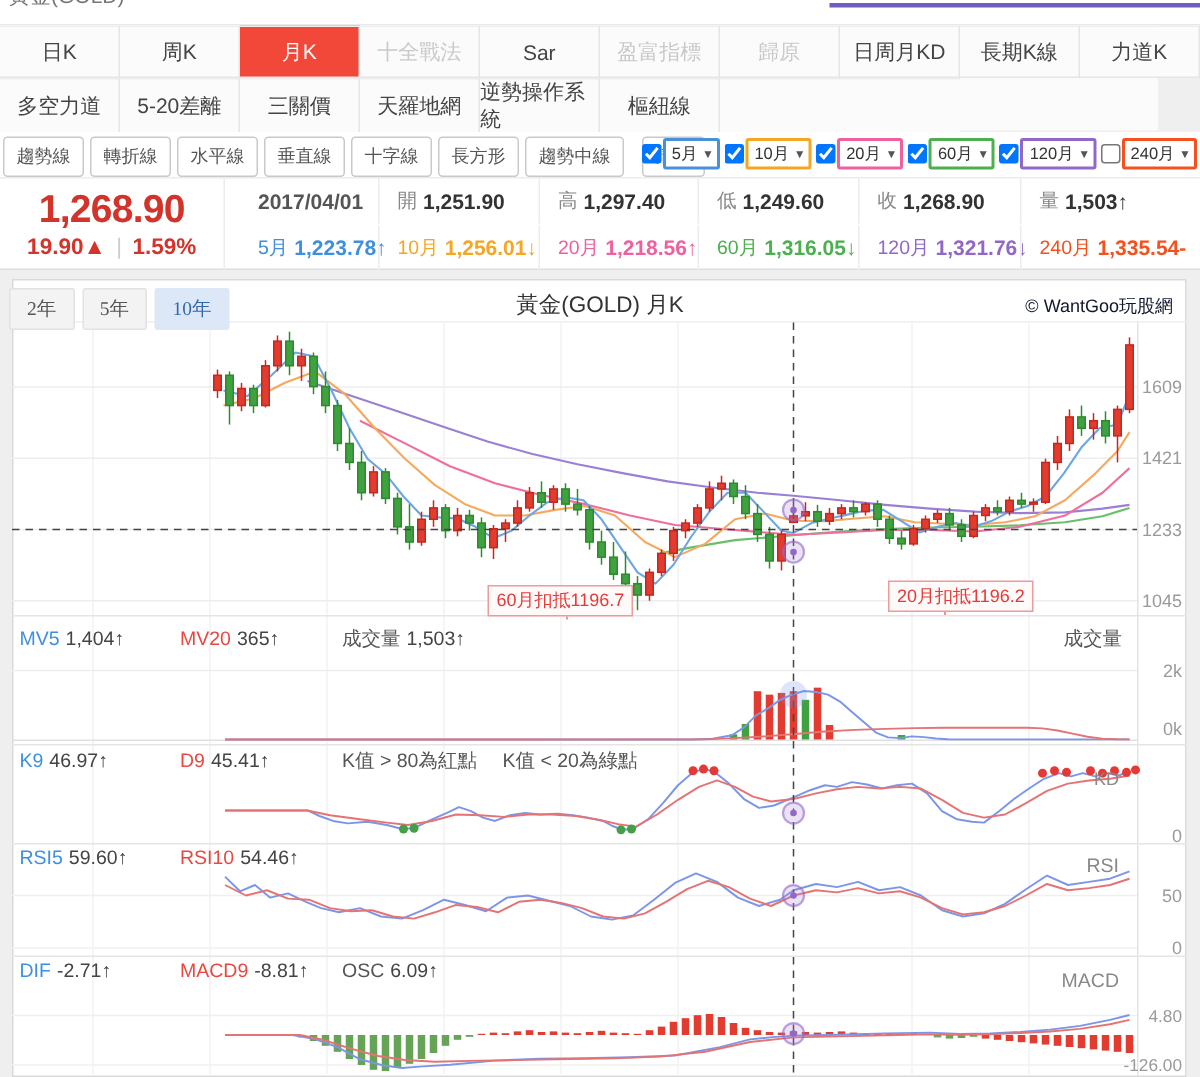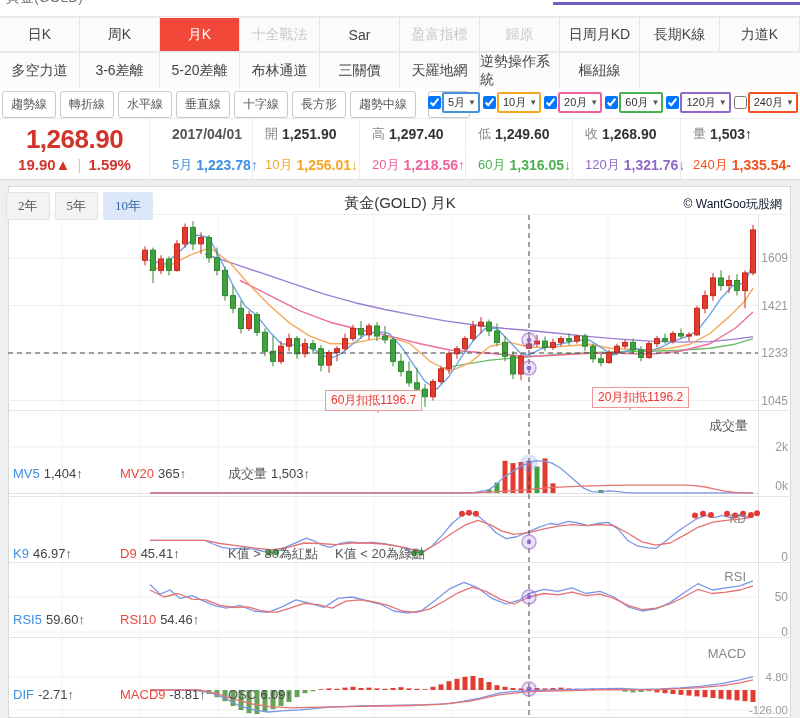--- a/index.html
+++ b/index.html
@@ -50,21 +50,21 @@
     border:1px solid #d9d9d9;box-sizing:border-box;}
   #range-buttons{position:absolute;left:6px;top:192px;z-index:6;font-family:Liberation Serif, serif;}
   .range-btn{display:inline-block;margin-right:5px;padding:4px 11px;font-size:13px;color:#555;
     background:#f3f3f3;border:1px solid #e2e2e2;border-radius:2px;cursor:pointer;}
   .range-btn.active{background:#dce8f8;color:#3568a8;border-color:#dce8f8;}
   #chart-title{position:absolute;left:0;top:194px;width:800px;text-align:center;font-size:15px;
     color:#333;z-index:6;}
   #chart-copyright{position:absolute;right:18px;top:196px;font-size:12px;color:#0f172a;z-index:6;}
   
   .ind-row{position:absolute;left:13px;height:18px;z-index:6;white-space:nowrap;font-size:13px;}
-  .ind-row .pair{display:inline-block;margin-top:48px;}
+  .ind-row .pair{display:inline-block;}
   .ind-row .pair .plbl{margin-right:4px;}
   .ind-row .pair .pval{color:#444;font-weight:normal;}
   .ind-row .pair.c1{width:107px;} .ind-row .pair.c2{width:108px;}
   .ind-row .note{display:inline-block;width:107px;color:#555;}
   #vol-row{top:417px;} #kd-row{top:498px;} #rsi-row{top:564px;} #macd-row{top:639px;}
   .right-label{position:absolute;right:52px;top:417px;font-size:13px;color:#555;z-index:6;}
   
   .anno{position:absolute;padding:1px 5px;border:1px solid #ef9a9a;background:#fffafa;
     color:#e53935;font-size:12px;z-index:7;white-space:nowrap;}
   #chart-svg{position:absolute;left:0;top:0;width:800px;height:718px;z-index:5;pointer-events:none;}
@@ -85,23 +85,21 @@
       <div class="tab disabled">十全戰法</div>
       <div class="tab">Sar</div>
       <div class="tab disabled">盈富指標</div>
       <div class="tab disabled">歸原</div>
       <div class="tab">日周月KD</div>
       <div class="tab">長期K線</div>
       <div class="tab">力道K</div>
     </div>
   <div class="tab-row" id="tabs-row2">
       <div class="tab">多空力道</div>
-      <div class="tab">3-6差離</div>
       <div class="tab">5-20差離</div>
-      <div class="tab">布林通道</div>
       <div class="tab">三關價</div>
       <div class="tab">天羅地網</div>
       <div class="tab">逆勢操作系統</div>
       <div class="tab">樞紐線</div>
       <div class="tab filler"></div>
       <div class="tab filler"></div>
     </div>
 </div>
 
 <div id="toolbar">

